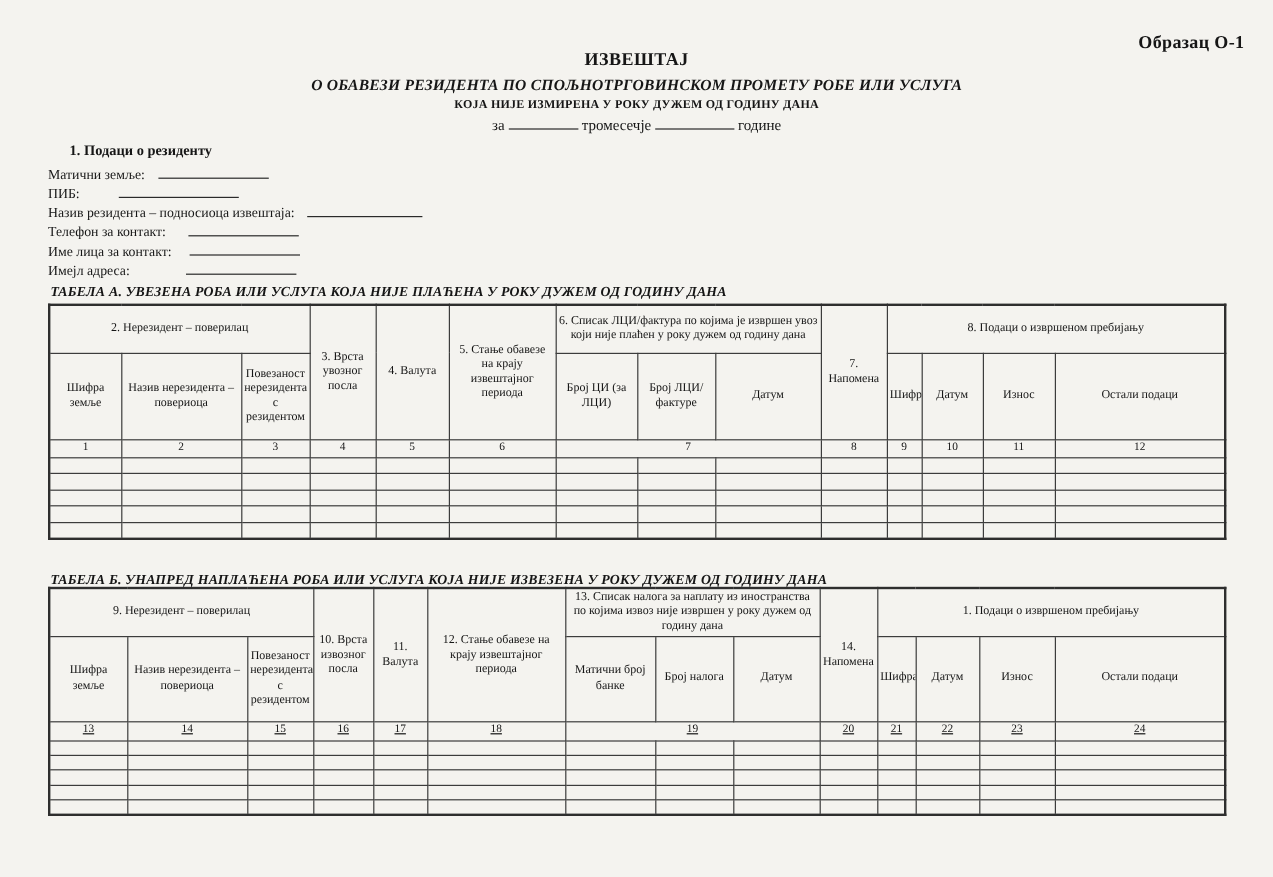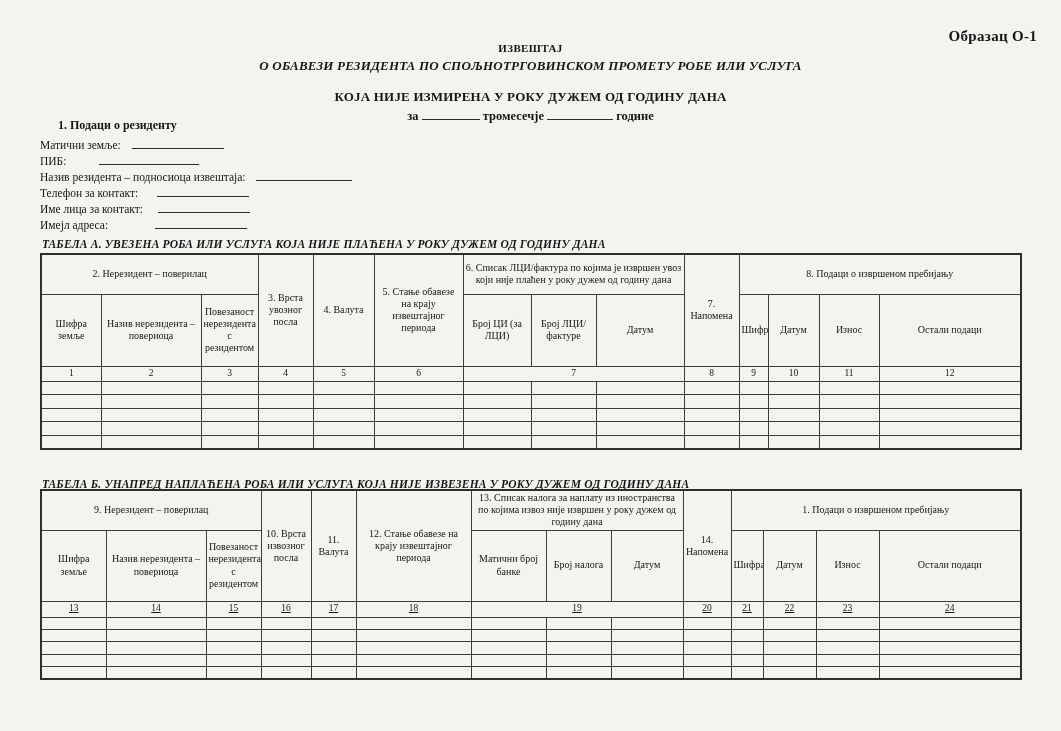--- a/index.html
+++ b/index.html
@@ -14,24 +14,24 @@
   .page{position:absolute;inset:0;}
 
   
   .form-code{
     position:absolute;top:28px;right:24px;
     font-weight:bold;font-size:15px;letter-spacing:.3px;
   }
 
   
   .titles{position:absolute;top:42px;left:0;width:100%;text-align:center;}
-  .titles .t1{font-weight:bold;font-size:11px;letter-spacing:.4px;}
+  .titles .t1{font-weight:bold;font-size:15px;letter-spacing:.4px;}
   .titles .t2{font-weight:bold;font-size:13px;letter-spacing:.2px;margin-top:4px;font-style:italic;}
-  .titles .t3{font-weight:bold;font-size:13px;letter-spacing:.2px;margin-top:15px;}
-  .titles .t4{font-weight:bold;font-size:12.5px;margin-top:3px;}
+  .titles .t3{font-weight:bold;font-size:10px;letter-spacing:.2px;margin-top:3px;}
+  .titles .t4{font-weight:normal;font-size:12.5px;margin-top:3px;}
   .blank{
     display:inline-block;border-bottom:1px solid #2a2a2a;
     height:11px;vertical-align:baseline;
   }
 
   
   .resident{position:absolute;left:40px;top:118px;font-size:11.5px;}
   .resident .heading{font-weight:bold;font-size:12px;margin-bottom:4px;margin-left:18px;}
   .resident .field{margin-top:2.5px;height:13.5px;white-space:nowrap;}
   .resident .field .lbl{display:inline-block;}

